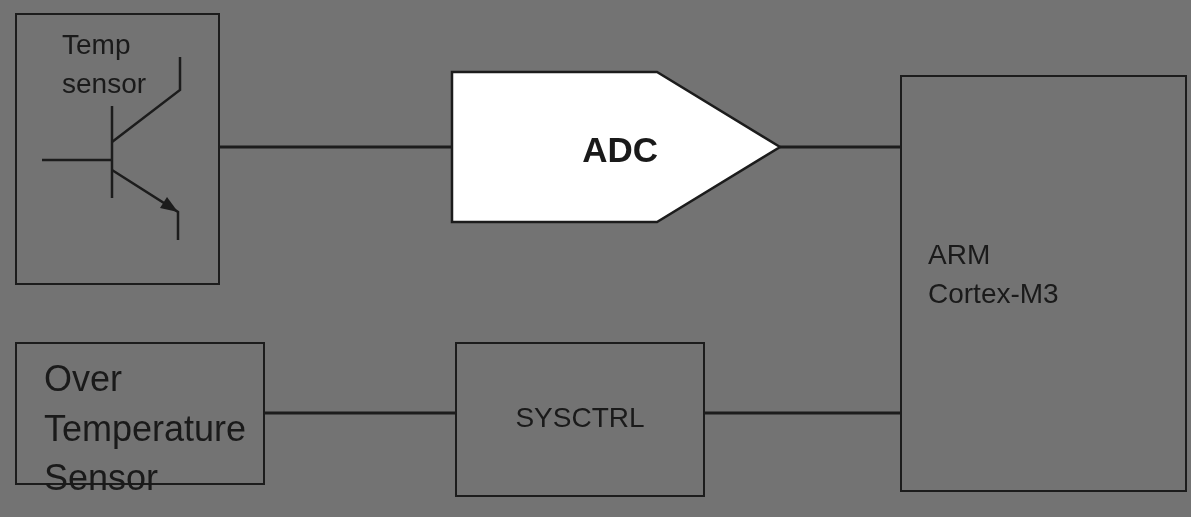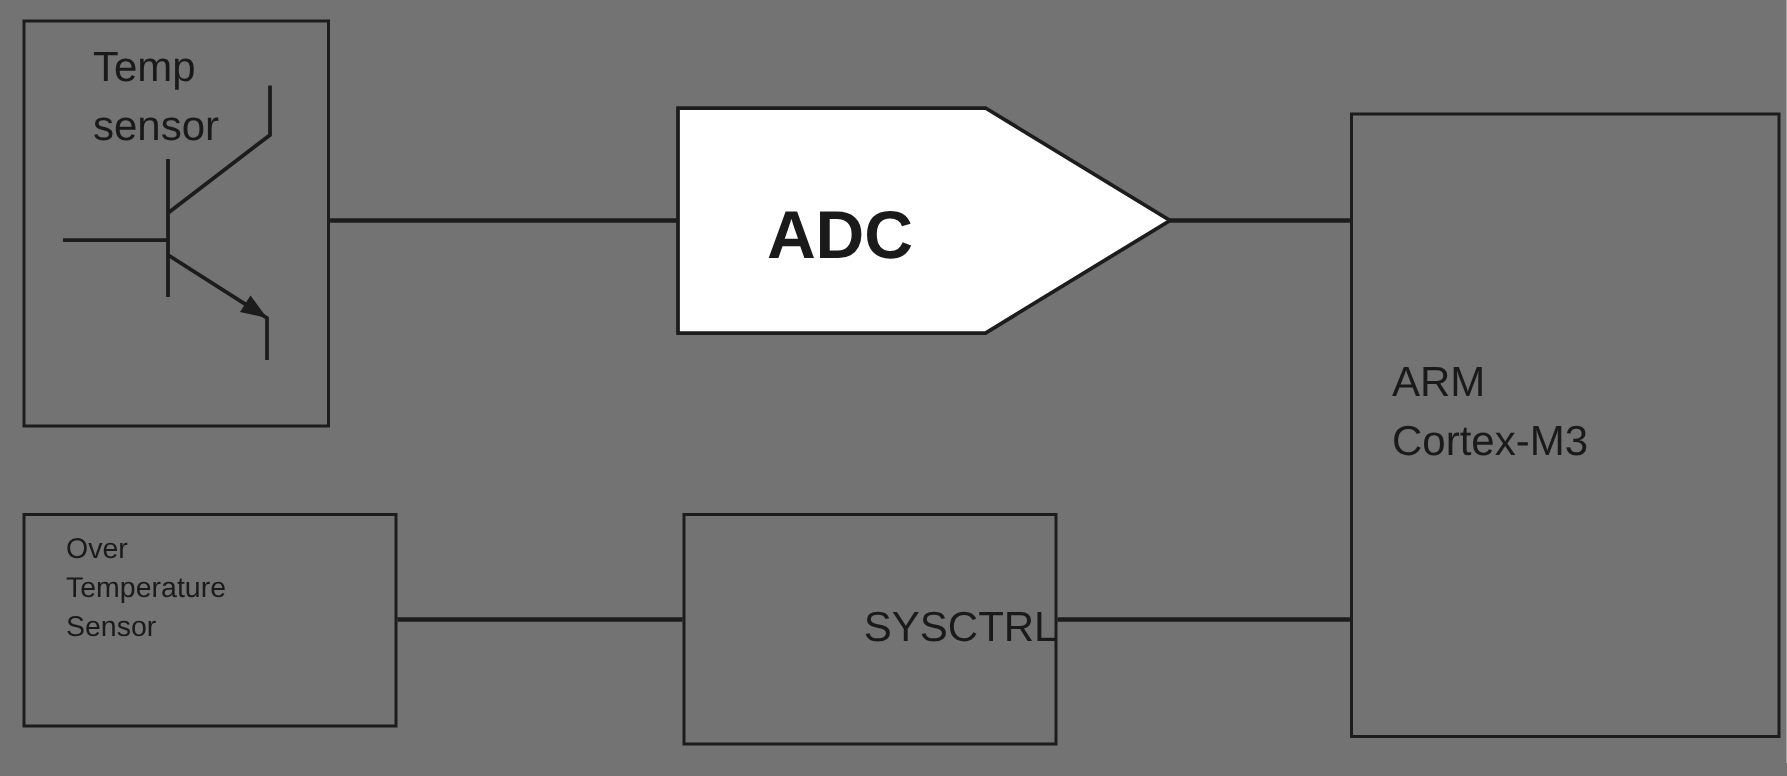--- a/index.html
+++ b/index.html
@@ -36,25 +36,25 @@
     font-size: 28px;
     line-height: 1.38;
     color: #1a1a1a;
   }
   #temp-box     { left: 15px;  top: 13px;  width: 205px; height: 272px; }
   #overtemp-box { left: 15px;  top: 342px; width: 250px; height: 143px; }
   #sysctrl-box  { left: 455px; top: 342px; width: 250px; height: 155px; }
   #arm-box      { left: 900px; top: 75px;  width: 287px; height: 417px; }
 
   #temp-label     { left: 62px;  top: 26px; }
-  #adc-label      { left: 462px; top: 126px; width: 196px; text-align: center;
-                    font-size: 45px; font-weight: bold; white-space: nowrap; }
+  #adc-label      { left: 462px; top: 126px; width: 196px; text-align: right;
+                    font-size: 35px; font-weight: bold; white-space: nowrap; }
   #arm-label      { left: 928px; top: 236px; }
-  #overtemp-label { left: 44px;  top: 354px; font-size: 19px; }
-  #sysctrl-label  { left: 455px; top: 399px; width: 250px; text-align: right; }
+  #overtemp-label { left: 44px;  top: 354px; font-size: 36px; }
+  #sysctrl-label  { left: 455px; top: 399px; width: 250px; text-align: center; }
 </style>
 </head>
 <body>
 
 <div class="canvas">
 
   <svg class="layer" viewBox="0 0 1191 517">
 
     <polygon points="452,72 657,72 780,147 657,222 452,222" fill="#ffffff" stroke="#1c1c1c" stroke-width="2.5"></polygon>
 

